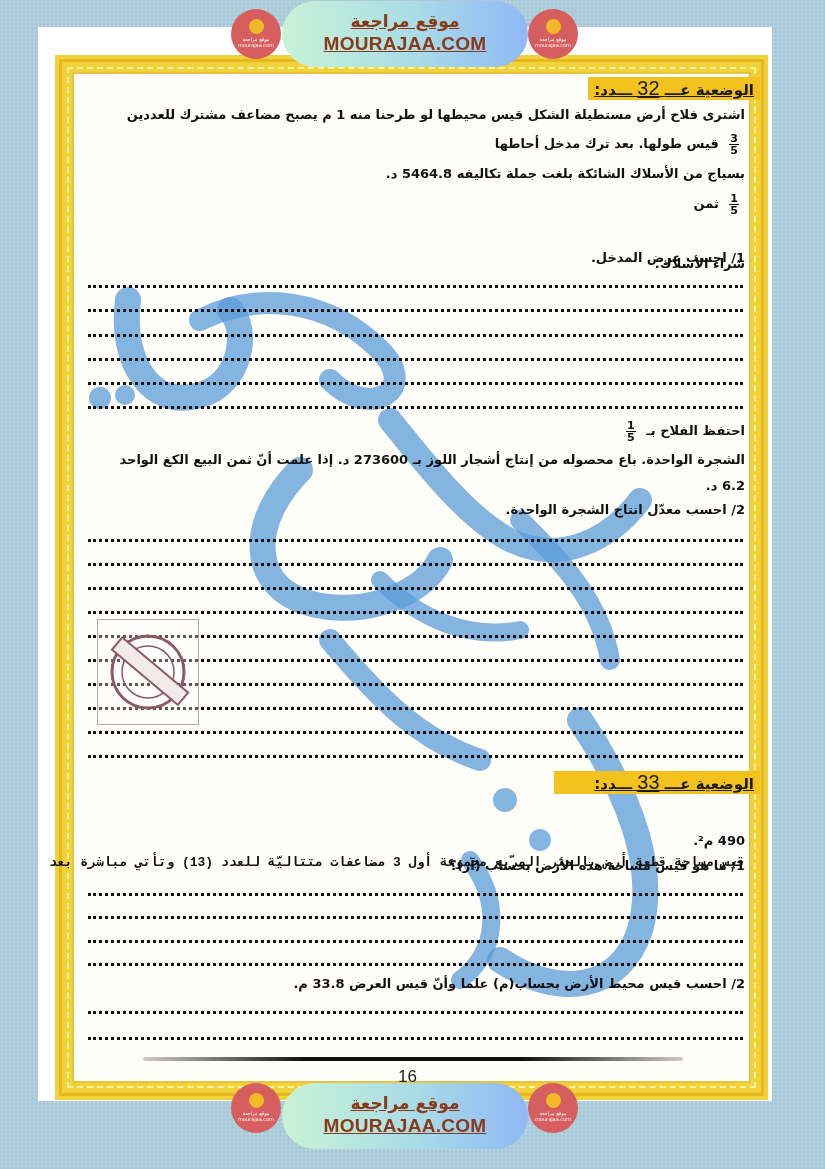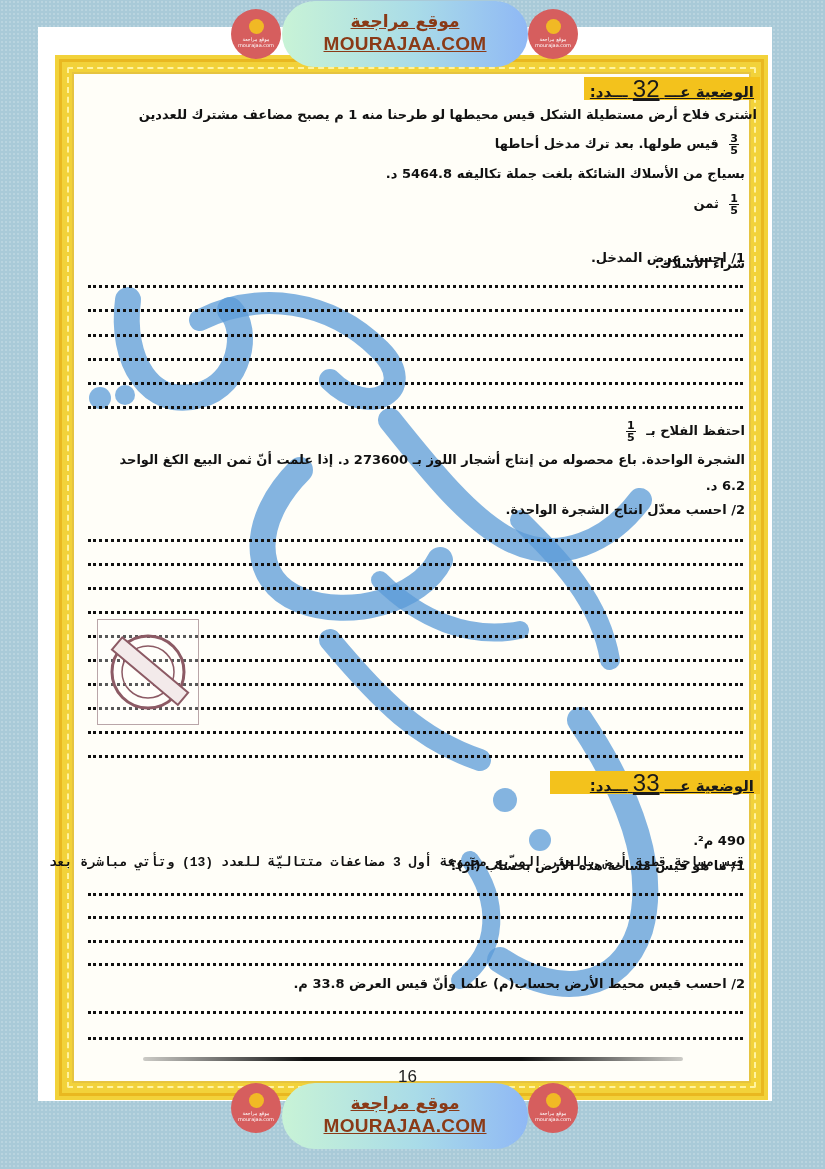--- a/index.html
+++ b/index.html
@@ -40,21 +40,21 @@
     direction:rtl; text-align:right; color:#111;
     font-family:"DejaVu Sans", sans-serif; font-weight:bold;
     font-size:13px;
   }
   .heading {
     position:absolute; height:23px; line-height:23px;
     background:#f3c21c; color:#1a1a1a; padding:0 6px;
     font-size:15px; font-weight:bold; text-decoration:underline;
     direction:rtl;
   }
-  .heading .num { font-family:"Liberation Sans", sans-serif; font-size:24px; font-weight:normal; text-decoration:underline; }
+  .heading .num { font-family:"Liberation Sans", sans-serif; font-size:20px; font-weight:normal; text-decoration:underline; }
   .line {
     position:absolute; right:0; width:662px; height:22px; line-height:22px;
     white-space:nowrap; direction:rtl; text-align:right;
   }
   .dots {
     position:absolute; left:88px; width:655px; height:0;
     border-top:3px dotted #111;
   }
   .frac {
     display:inline-block; vertical-align:middle; text-align:center;
@@ -118,21 +118,21 @@
 </svg>
 
 <div class="content" style="left:0;top:0;width:825px;">
 
   <div class="heading" style="right:65px;top:77px;">
     <span>الوضعية عـــ</span>
     <span class="num">32</span>
     <span>ـــدد:</span>
   </div>
 
-  <div class="line" style="right:68px;top:104px;">اشترى فلاح أرض مستطيلة الشكل قيس محيطها لو طرحنا منه 1 م يصبح مضاعف مشترك للعددين</div>
+  <div class="line" style="right:80px;top:104px;">اشترى فلاح أرض مستطيلة الشكل قيس محيطها لو طرحنا منه 1 م يصبح مضاعف مشترك للعددين</div>
   <div class="line" style="right:80px;top:133px;">
     <span class="frac"><span class="top">3</span><span>5</span></span>
     <span>قيس طولها. بعد ترك مدخل أحاطها</span>
   </div>
   <div class="line" style="right:80px;top:163px;">بسياج من الأسلاك الشائكة بلغت جملة تكاليفه 5464.8 د.</div>
   <div class="line" style="right:80px;top:193px;">
     <span class="frac"><span class="top">1</span><span>5</span></span>
     <span>ثمن</span>
   </div>
   <div class="line" style="right:80px;top:222px;margin-top:31px;">شراء الأسلاك.</div>

